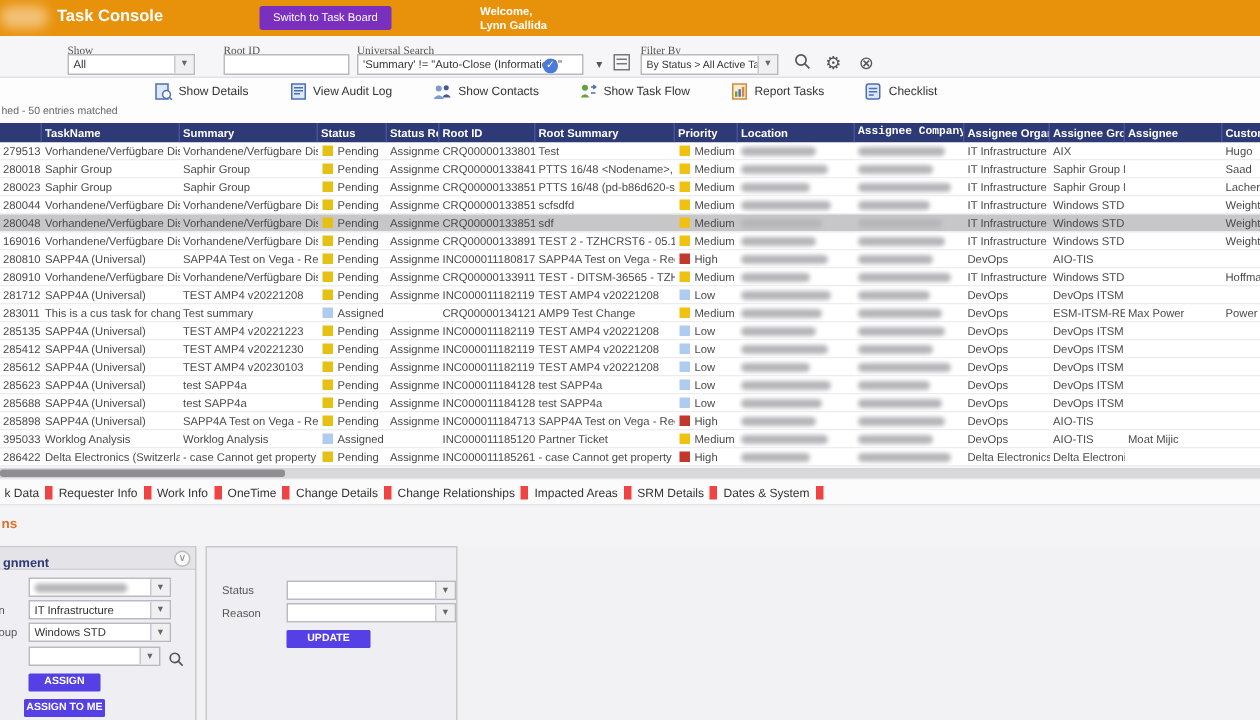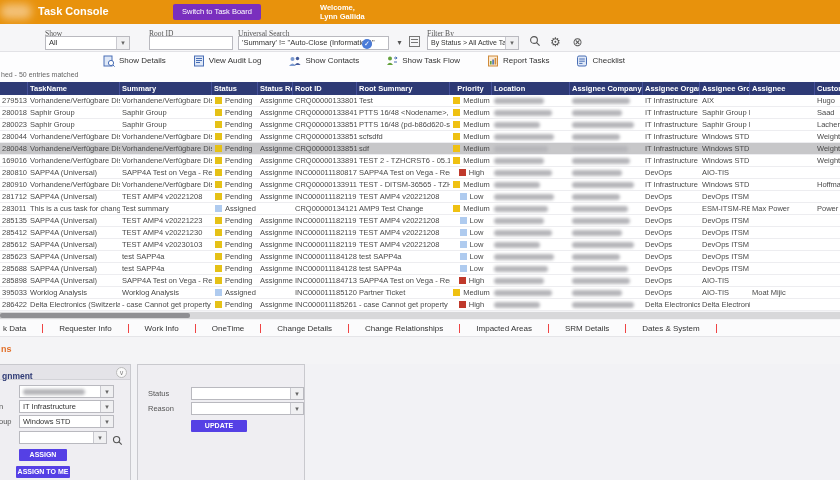--- a/index.html
+++ b/index.html
@@ -46,29 +46,29 @@
   .thead .hc { color:#fff; font-size:7.5px; font-weight:bold; line-height:13px; padding:0 2px;
     border-right:1px solid #46519a; white-space:nowrap; overflow:hidden; flex:none; }
   .tbody { position:absolute; left:0; top:95px; width:856px; }
   .trow { display:flex; height:12px; background:#fff; border-bottom:1px solid #ededf0; cursor:pointer; }
   .trow.sel { background:#c7c7c9; }
   .trow .tc { font-size:7.5px; color:#4a4a4a; line-height:11px; padding:0 2px; white-space:nowrap;
     overflow:hidden; flex:none; }
   .chip { display:inline-block; width:7px; height:7px; margin:2px 3px 0 1px; vertical-align:top; }
   .redact { display:inline-block; height:6px; margin-top:2.5px; border-radius:3px; background:#b6b6ba; filter:blur(1.5px); }
   .c0{width:28px;} .c1{width:92px;} .c2{width:92px;} .c3{width:46px;} .c4{width:35px;}
-  .c5{width:64px;} .c6{width:93px;} .c7{width:42px;text-align:center;} .c8{width:78px;} .c9{width:73px;}
+  .c5{width:64px;} .c6{width:93px;} .c7{width:42px;} .c8{width:78px;} .c9{width:73px;font-family:Liberation Mono, monospace;}
   .c10{width:57px;} .c11{width:50px;} .c12{width:65px;} .c13{width:60px;}
   
   .hscroll { position:absolute; left:0; top:312px; width:840px; height:7px; background:#d8d8da; }
   .hthumb { position:absolute; left:0; top:1px; width:190px; height:5px; background:#8f8f93; border-radius:2px; }
   
   .tabs { position:absolute; left:0; top:320px; width:840px; height:17px; background:#fbfbfc;
     display:flex; align-items:center; border-bottom:1px solid #e5e5e8; }
-  .tab { font-size:8px; color:#333; padding:0 16px; border-right:1px solid #ef4444; white-space:nowrap; cursor:pointer; }
+  .tab { font-size:8px; color:#333; padding:0 4px; border-right:5px solid #ef4444; white-space:nowrap; cursor:pointer; }
   .tab:first-child { padding-left:3px; }
   
   .warnrow { position:absolute; left:0; top:338px; width:840px; height:26px; }
   .actions-label { position:absolute; left:1px; top:6px; font-size:9px; font-weight:bold; color:#E2702A; }
   .warning { position:absolute; left:33px; top:2px; font-size:7.5px; color:#D9533B; line-height:10px; }
   
   .panelzone { position:absolute; left:0; top:364px; width:840px; height:116px; background:#f2f2f5; }
   .panel { position:absolute; top:0; background:#efeef2; border:1px solid #c9c9ce; }
   .panel-hd { height:15px; background:#e4e3e8; border-bottom:1px solid #d2d2d7; position:relative; }
   .panel-hd .pt { font-size:8.5px; font-weight:bold; color:#2E3A75; line-height:15px; padding-left:3px; }

